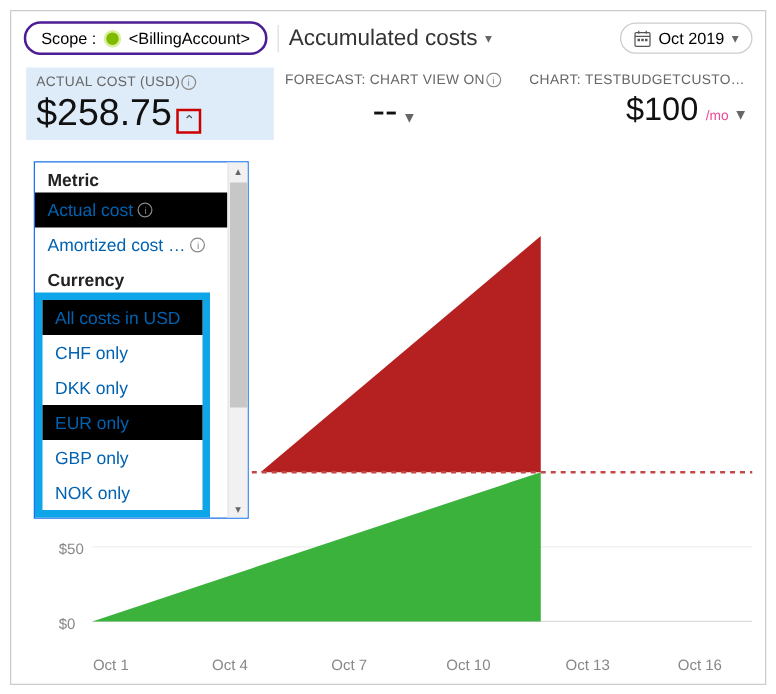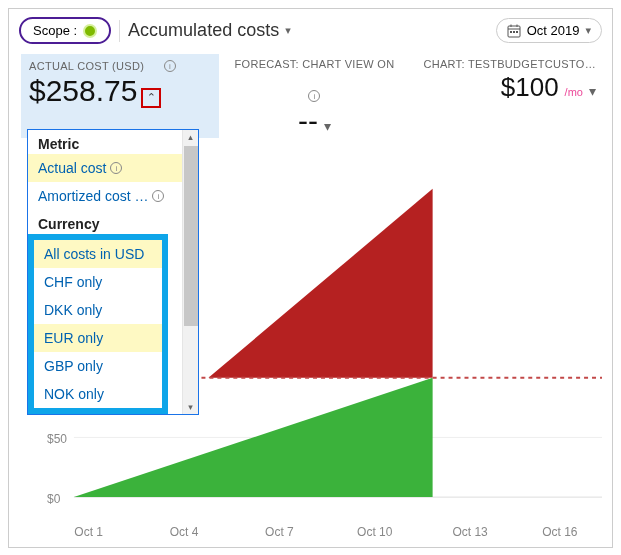--- a/index.html
+++ b/index.html
@@ -11,56 +11,57 @@
   .scope-pill { border: 2px solid #4c1d95; border-radius: 16px; padding: 4px 12px; display: flex; align-items: center; gap: 6px; font-size: 13px; cursor: pointer; }
   .scope-dot { width: 14px; height: 14px; border-radius: 50%; background: #7fba00; border: 2px solid #d6f09c; }
   .divider-v { width: 1px; height: 22px; background: #ddd; }
   .view-selector { display: flex; align-items: center; gap: 6px; font-size: 18px; color: #333; cursor: pointer; flex: 1; }
   .date-pill { border: 1px solid #ccc; border-radius: 16px; padding: 4px 10px; display: flex; align-items: center; gap: 6px; font-size: 13px; cursor: pointer; }
   .chev { font-size: 11px; color: #666; }
   
   
   .stats { display: flex; padding: 6px 16px 0 16px; gap: 8px; }
   .stat { flex: 1; min-width: 0; }
-  .stat-label { font-size: 11px; color: #666; letter-spacing: 0.3px; display: flex; align-items: center; gap: 20px; white-space: nowrap; overflow: hidden; text-overflow: ellipsis; }
+  .stat-label { font-size: 11px; color: #666; letter-spacing: 0.3px; display: flex; align-items: center; gap: 1px; white-space: nowrap; overflow: hidden; text-overflow: ellipsis; }
   .stat-value { font-size: 30px; font-weight: 400; color: #111; display: flex; align-items: baseline; gap: 6px; margin-top: 2px; }
   .stat-value.small { font-size: 26px; justify-content: flex-end; }
   .unit { font-size: 11px; color: #ec4899; }
   .stat.actual { background: #deecf9; padding: 6px 8px 4px 8px; margin: -4px -4px 0 -4px; position: relative; }
   .caret-up-box { width: 20px; height: 20px; border: 2px solid #c00; display: inline-flex; align-items: center; justify-content: center; font-size: 11px; color: #444; margin-left: -2px; cursor: pointer; background: #deecf9; }
   .info-ic { width: 12px; height: 12px; border: 1px solid #888; border-radius: 50%; display: inline-flex; align-items: center; justify-content: center; font-size: 8px; color: #888; }
   .cal-ic svg { display: block; }
   .forecast-row { display: flex; align-items: baseline; gap: 6px; justify-content: center; }
   
   
   .dropdown { position: absolute; left: 18px; top: 120px; width: 172px; border: 1px solid #1a73e8; background: #fff; z-index: 30; font-size: 14px; }
   .dd-scroll { position: absolute; right: 0; top: 0; bottom: 0; width: 16px; background: #f1f1f1; border-left: 1px solid #e5e5e5; display: flex; flex-direction: column; align-items: center; justify-content: space-between; }
   .dd-scroll .thumb { position: absolute; top: 16px; width: 14px; height: 180px; background: #c7c7c7; }
   .dd-scroll .arr { font-size: 9px; color: #666; padding: 2px; }
   .dd-header { font-weight: 600; padding: 6px 10px 2px 10px; color: #222; }
   .dd-item { padding: 6px 10px; color: #0062b1; cursor: pointer; display: flex; align-items: center; gap: 4px; white-space: nowrap; overflow: hidden; text-overflow: ellipsis; }
-  .dd-item.selected { background: #fef9c3; align-items: center; }
+  .dd-item.selected { background: #000000; align-items: center; }
   .currency-block { border: 6px solid #0ea5e9; margin: 0 14px 0 0; }
   
   
   .chart-area { position: absolute; left: 40px; right: 10px; top: 150px; bottom: 30px; }
   .chart-svg { width: 100%; height: 100%; }
   .y-label { position: absolute; left: -2px; font-size: 12px; color: #888; transform: translateY(-50%); }
   .x-labels { position: absolute; left: 32px; right: 10px; bottom: 8px; display: flex; font-size: 12px; color: #888; }
   .x-label { text-align: center; }
 </style>
 </head>
 <body>
 
 <div class="container">
 
   <div class="topbar">
     <div class="scope-pill">
       <span>Scope :</span>
       <span class="scope-dot"></span>
+      <span>&lt;BillingAccount&gt;</span>
     </div>
     <div class="divider-v"></div>
     <div class="view-selector">
       <span>Accumulated costs</span>
       <span class="chev">▾</span>
     </div>
     <div class="date-pill">
       <span class="cal-ic">
         <svg width="14" height="14" viewBox="0 0 14 14">
             <rect x="1" y="2" width="12" height="11" rx="1" fill="none" stroke="#555" stroke-width="1"></rect>
@@ -82,21 +83,21 @@
       <div class="stat-label">
         <span>ACTUAL COST (USD)</span>
         <span class="info-ic">i</span>
       </div>
       <div class="stat-value">
         <span>$258.75</span>
         <span class="caret-up-box">⌃</span>
       </div>
     </div>
     <div class="stat">
-      <div class="stat-label" style="justify-content:center;flex-direction:column;">
+      <div class="stat-label" style="justify-content:center;">
         <span>FORECAST: CHART VIEW ON</span>
         <span class="info-ic">i</span>
       </div>
       <div class="stat-value forecast-row">
         <span>--</span>
         <span class="chev" style="font-size:14px;">▾</span>
       </div>
     </div>
     <div class="stat">
       <div class="stat-label" style="justify-content:flex-end;">

